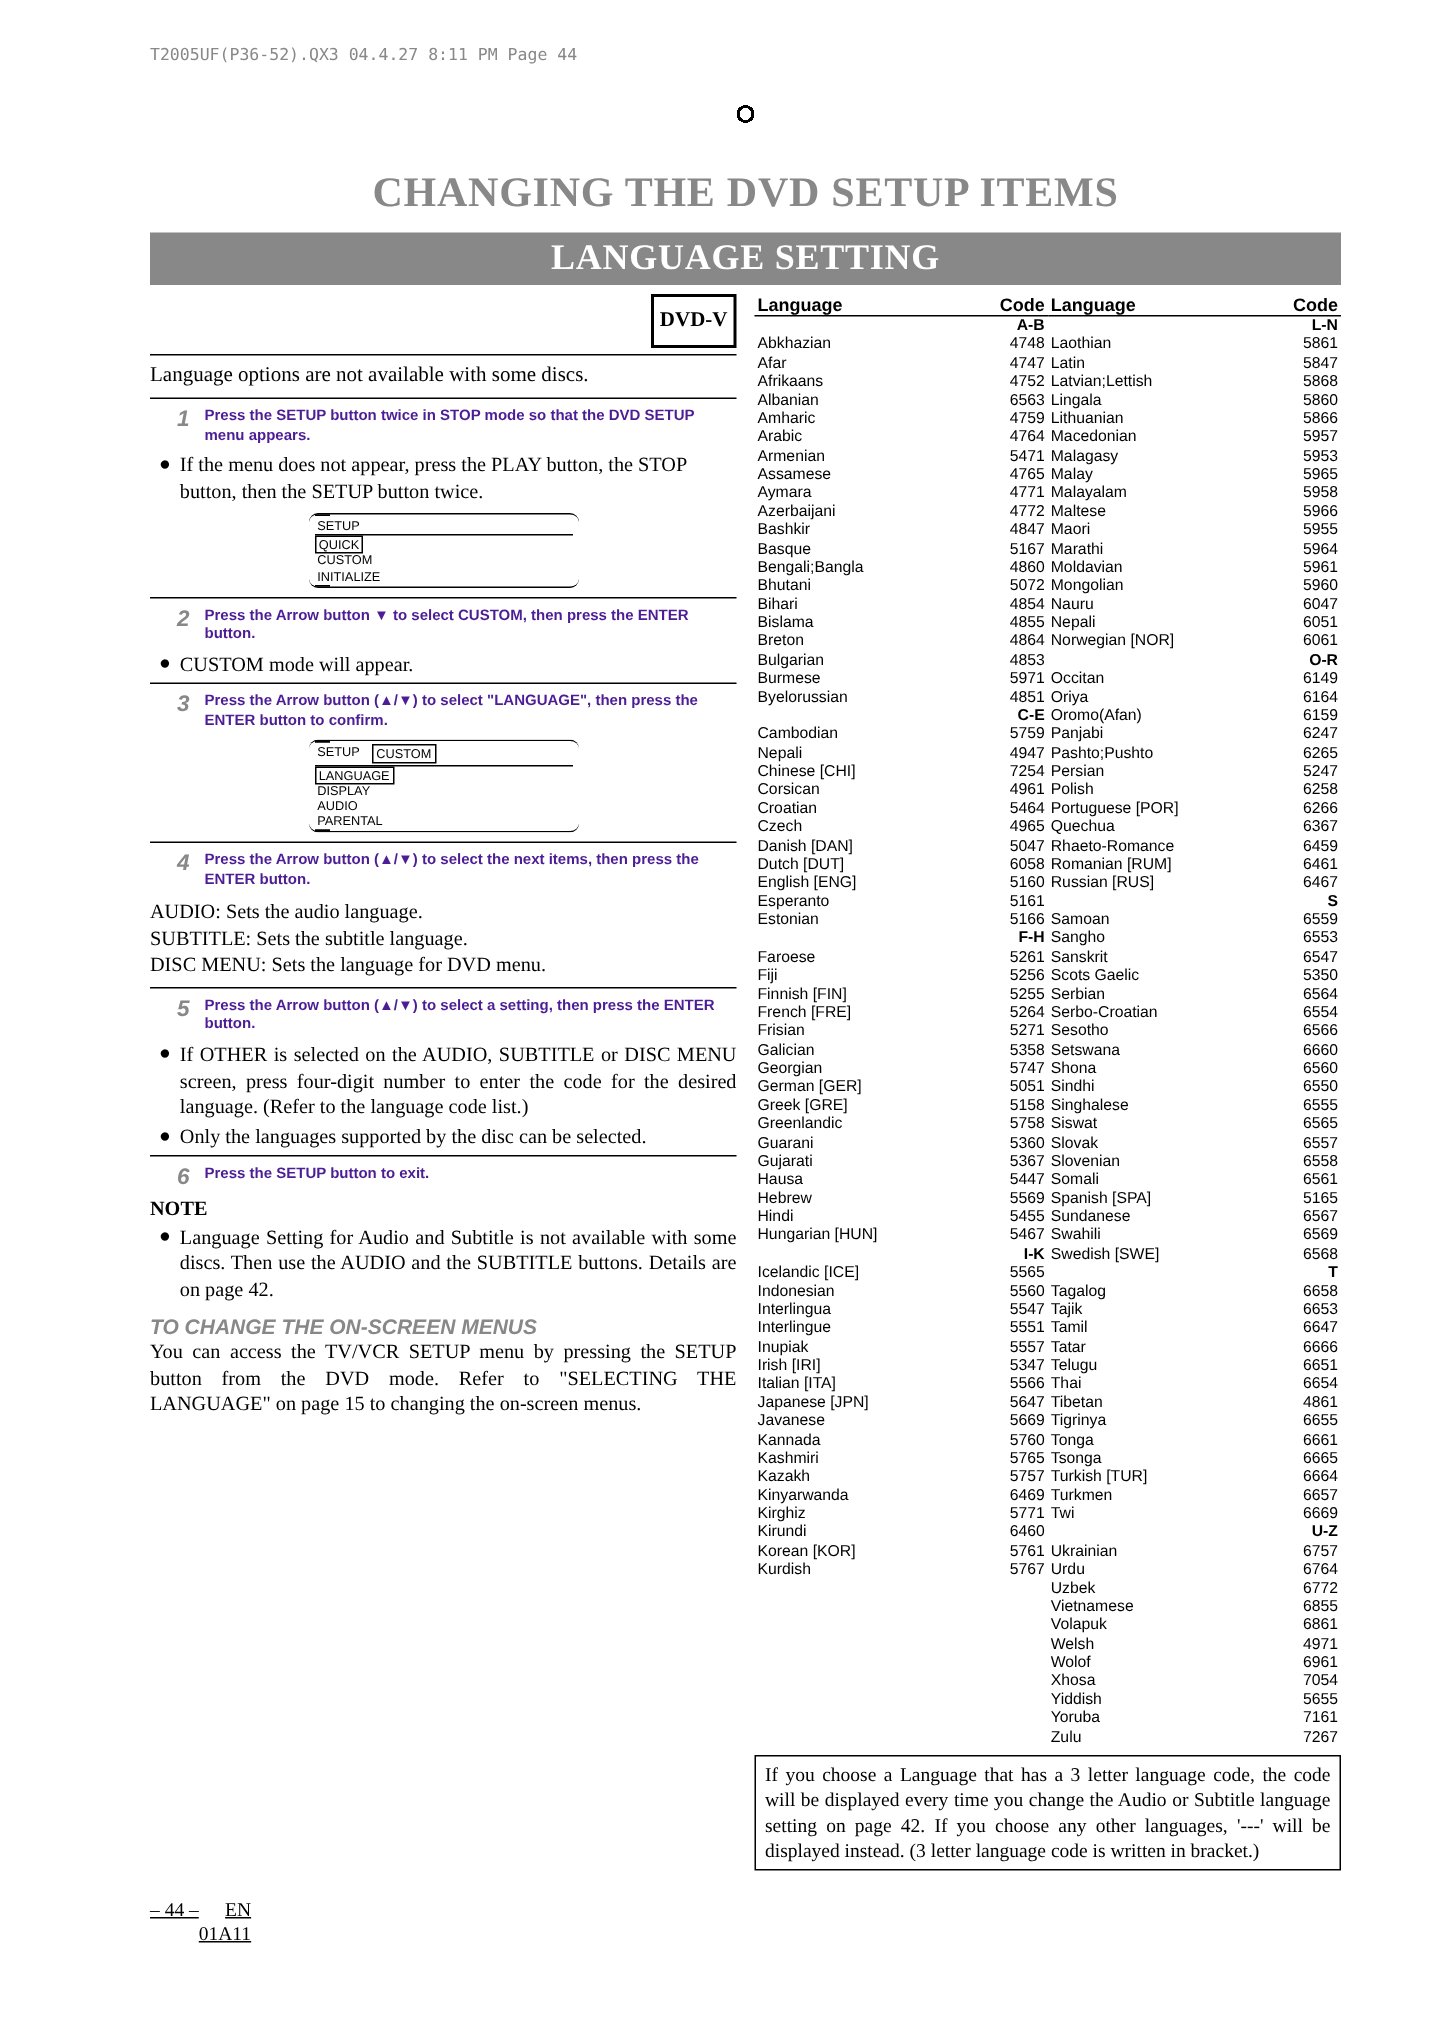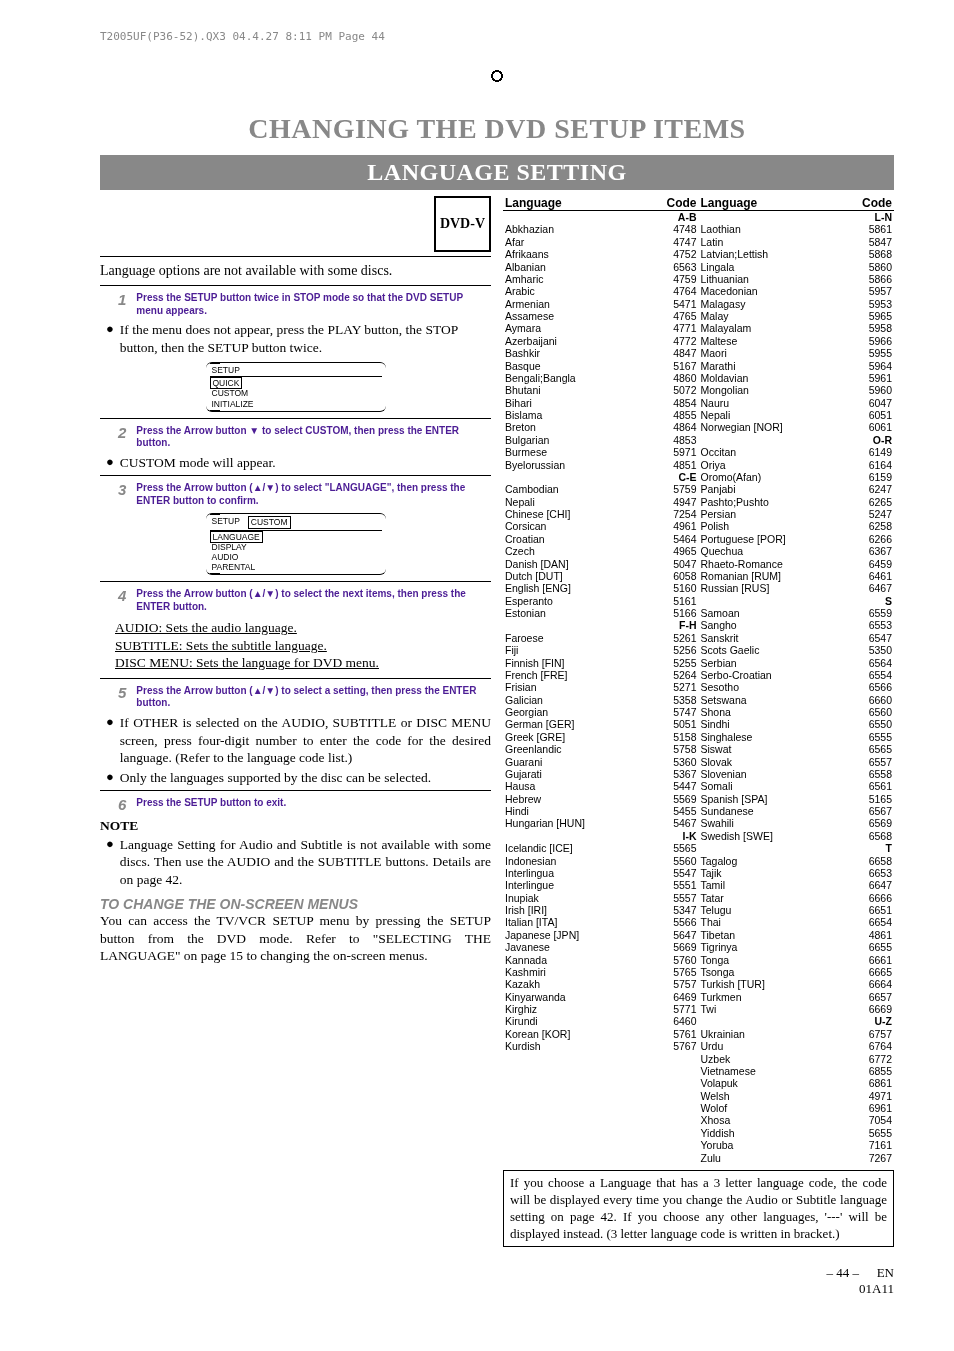--- a/index.html
+++ b/index.html
@@ -51,21 +51,21 @@
     min-width: 0;
   }
   .right-col {
     flex: 1 1 50%;
     min-width: 0;
   }
   .dvd-v-box {
     float: right;
     border: 2px solid #000;
     font-weight: bold;
-    padding: 18px 4px;
+    padding: 8px 4px;
     font-size: 14px;
     margin-bottom: 4px;
   }
   .hr-thin { border: none; border-top: 1.5px solid #000; margin: 4px 0; clear: both; }
   .intro-text {
     font-size: 14px;
     margin: 6px 0;
   }
   .step {
     display: flex;
@@ -125,21 +125,21 @@
     border-bottom: 1px solid #000;
     padding-bottom: 1px;
     margin-bottom: 1px;
   }
   .menu-cell {
     padding: 0 2px;
   }
   .menu-cell.sel {
     border: 1px solid #000;
   }
-  .audio-lines { margin: 6px 15px; font-size: 13.5px; line-height: 1.3; text-decoration: underline; }
+  .audio-lines { margin: 6px 0; font-size: 13.5px; line-height: 1.3; }
   .note-head { font-weight: bold; font-size: 13.5px; margin-top: 2px;}
   .section-head-italic {
     color: #888;
     font-weight: bold;
     font-style: italic;
     font-family: Arial, sans-serif;
     font-size: 14px;
     margin-top: 8px;
   }
   .body-text { font-size: 13.5px; line-height: 1.3; }
@@ -180,23 +180,24 @@
   .info-box {
     border: 1px solid #000;
     padding: 4px 6px;
     margin-top: 6px;
     font-size: 13px;
     line-height: 1.3;
     text-align: justify;
   }
   .page-footer {
     display: flex;
-    justify-content: flex-end;
+    justify-content: flex-start;
     margin-top: 18px;
     font-size: 13px;
+    text-decoration: underline;
   }
   .reg-circle {
     position: absolute;
     right: 10px;
     top: 50%;
     width: 18px; height: 18px;
     border-radius: 50%;
     background: radial-gradient(circle at center, #fff 0 4px, #000 4px 6px, #fff 6px);
   }
   .top-reg { position: relative; height: 30px; }

